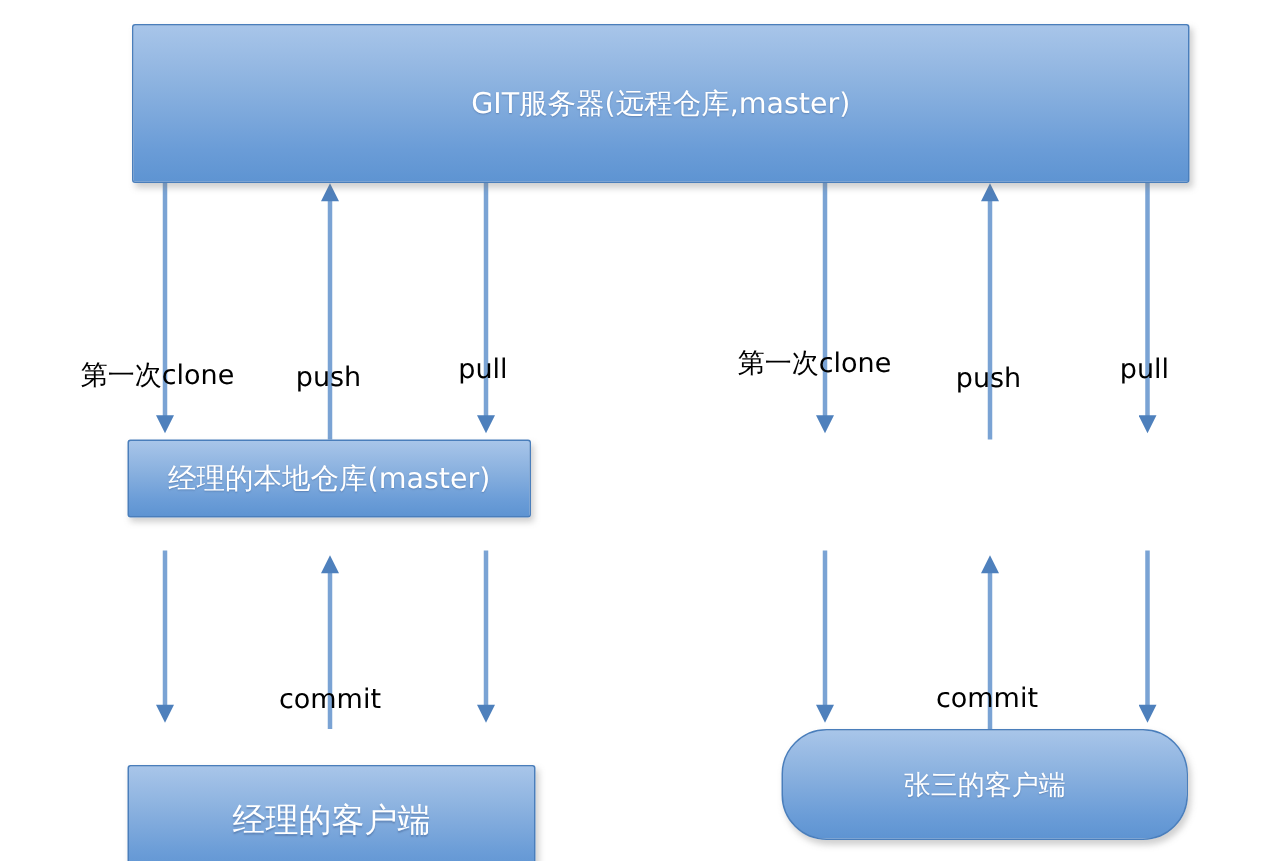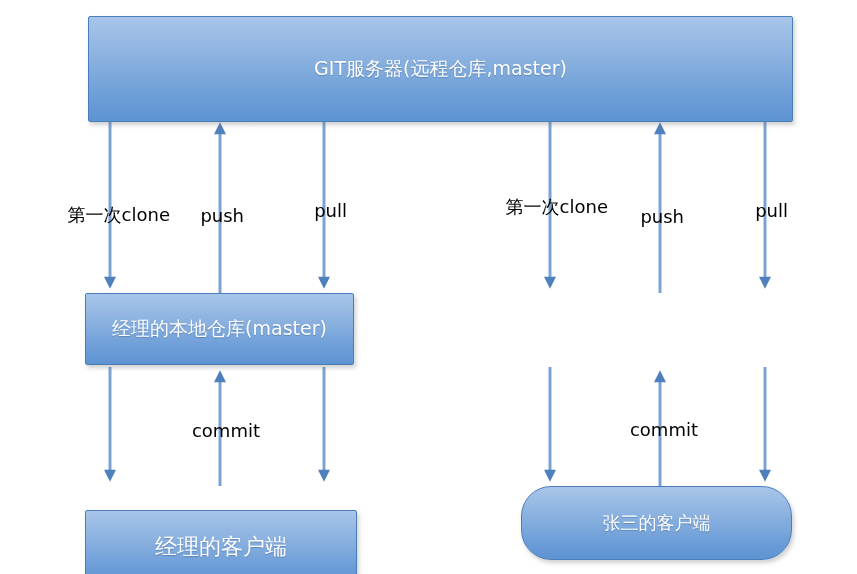--- a/index.html
+++ b/index.html
@@ -23,37 +23,38 @@
     text-align: right;
     color: #ffffff;
     background: linear-gradient(to bottom, #a8c5e9 0%, #8ab1df 40%, #6a9cd7 80%, #5e94d2 100%);
     border: 1px solid #4a7ebb;
     border-radius: 2px;
     box-shadow: 2px 3px 4px rgba(120,120,120,0.35);
     text-shadow: 0 1px 1px rgba(60,90,140,0.45);
     box-sizing: border-box;
   }
   .node-server   { left: 88px;  top: 16px;  width: 705px; height: 106px; font-size: 19px; }
-  .node-repo-l   { left: 85px;  top: 293px; width: 269px; height: 72px;  font-size: 19px; }
+  .node-repo-l   { left: 85px;  top: 293px; width: 269px; height: 52px;  font-size: 19px; }
   .node-repo-r   { left: 522px; top: 293px; width: 270px; height: 74px;  font-size: 19px; }
   .node-client-l { left: 85px;  top: 510px; width: 272px; height: 74px;  font-size: 22px; }
   .node-client-r { left: 521px; top: 486px; width: 271px; height: 74px;  font-size: 18px; border-radius: 30px; }
   .arrow-layer {
     position: absolute;
     left: 0; top: 0;
     width: 857px; height: 574px;
     pointer-events: none;
   }
   .edge-label {
     position: absolute;
     color: #000000;
     font-size: 18px;
-    text-align: right;
+    text-align: center;
     line-height: 1.2;
     white-space: nowrap;
+    margin-top: 36px;
   }
   .lbl-clone-l  { left: 40px;  top: 204px; width: 130px; }
   .lbl-push-l   { left: 194px; top: 205px; width: 50px; }
   .lbl-pull-l   { left: 297px; top: 200px; width: 50px; }
   .lbl-commit-l { left: 180px; top: 420px; width: 80px; }
   .lbl-clone-r  { left: 478px; top: 196px; width: 130px; }
   .lbl-push-r   { left: 634px; top: 206px; width: 50px; }
   .lbl-pull-r   { left: 738px; top: 200px; width: 50px; }
   .lbl-commit-r { left: 618px; top: 419px; width: 80px; }
 </style>

